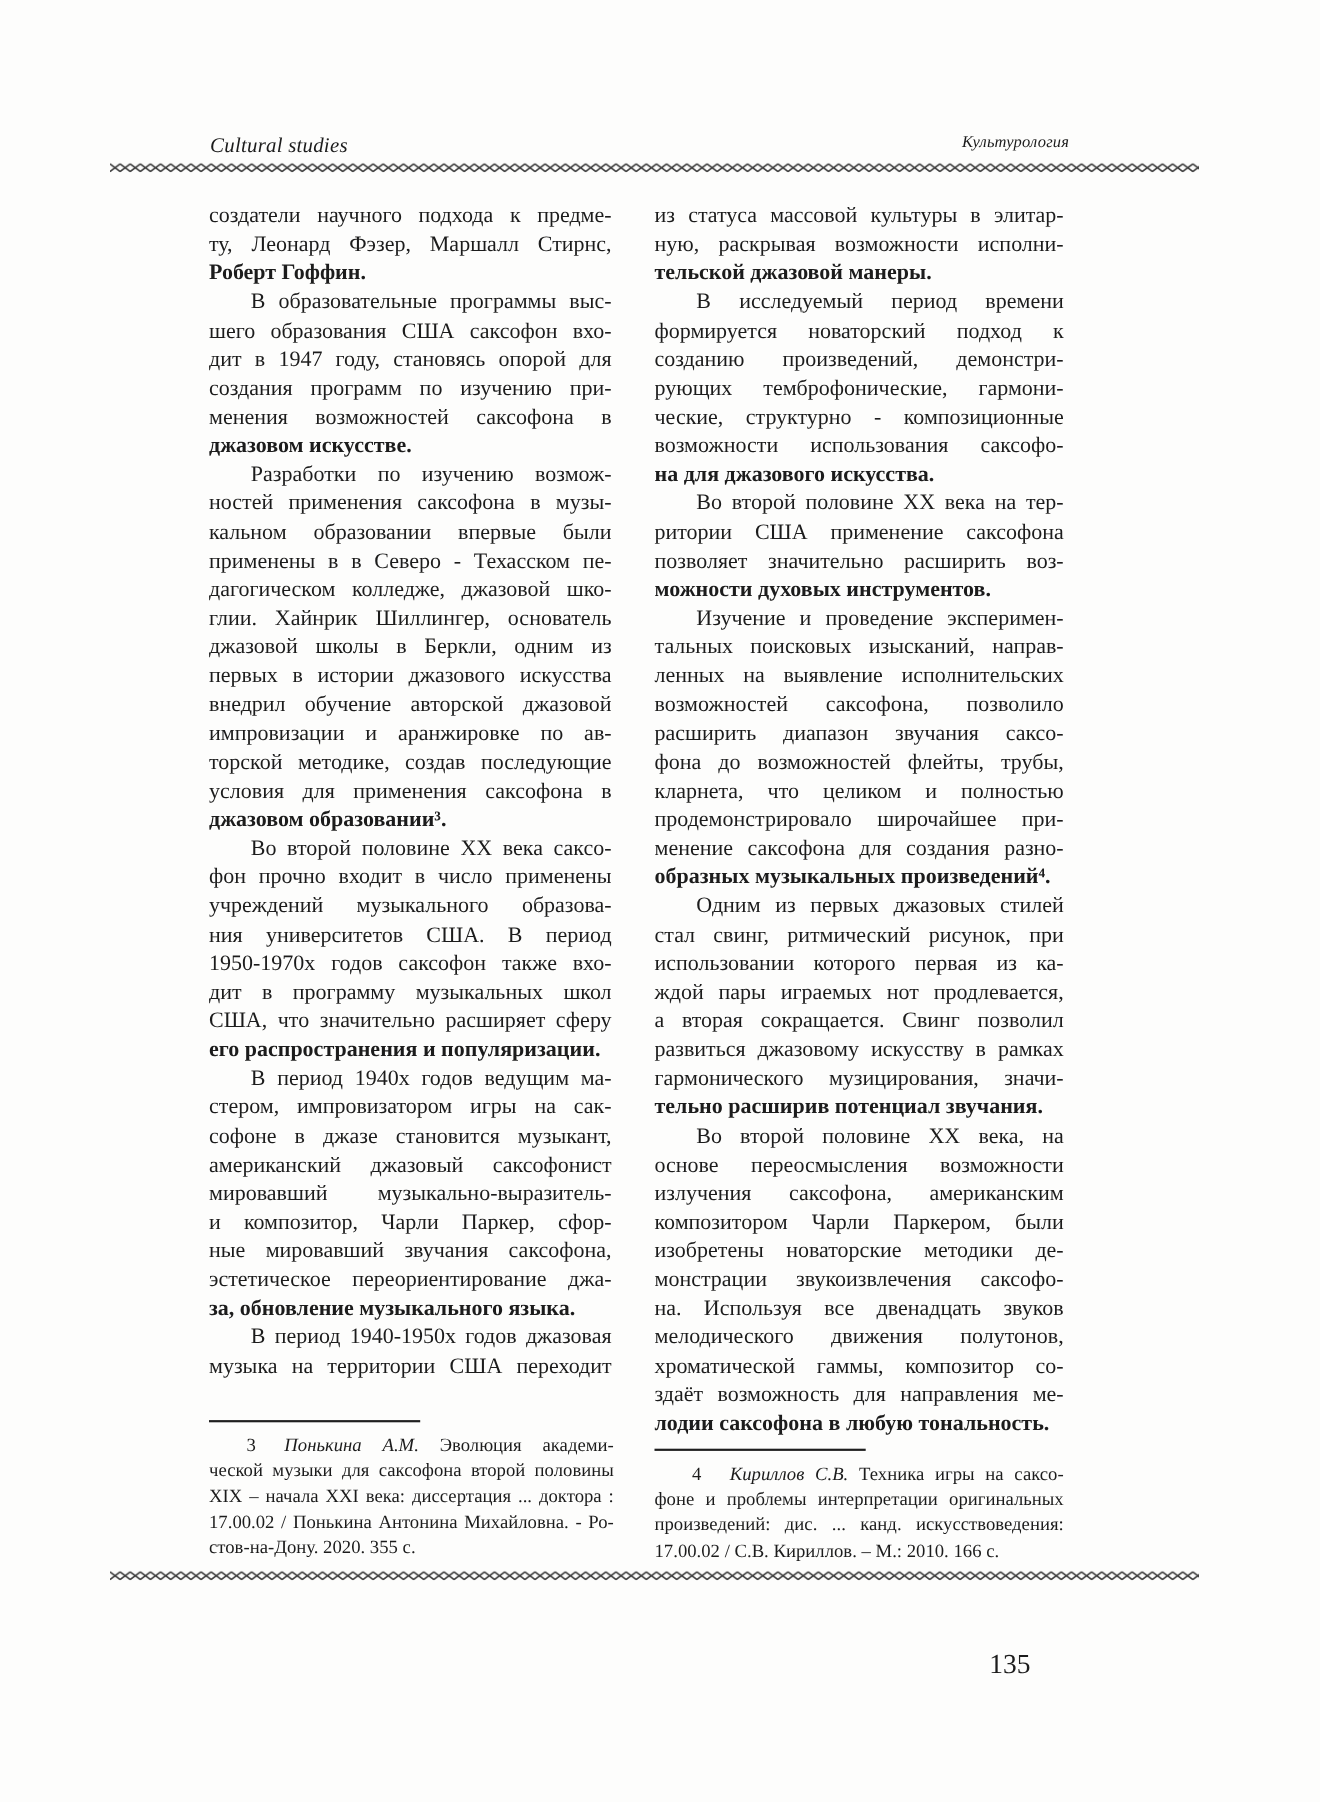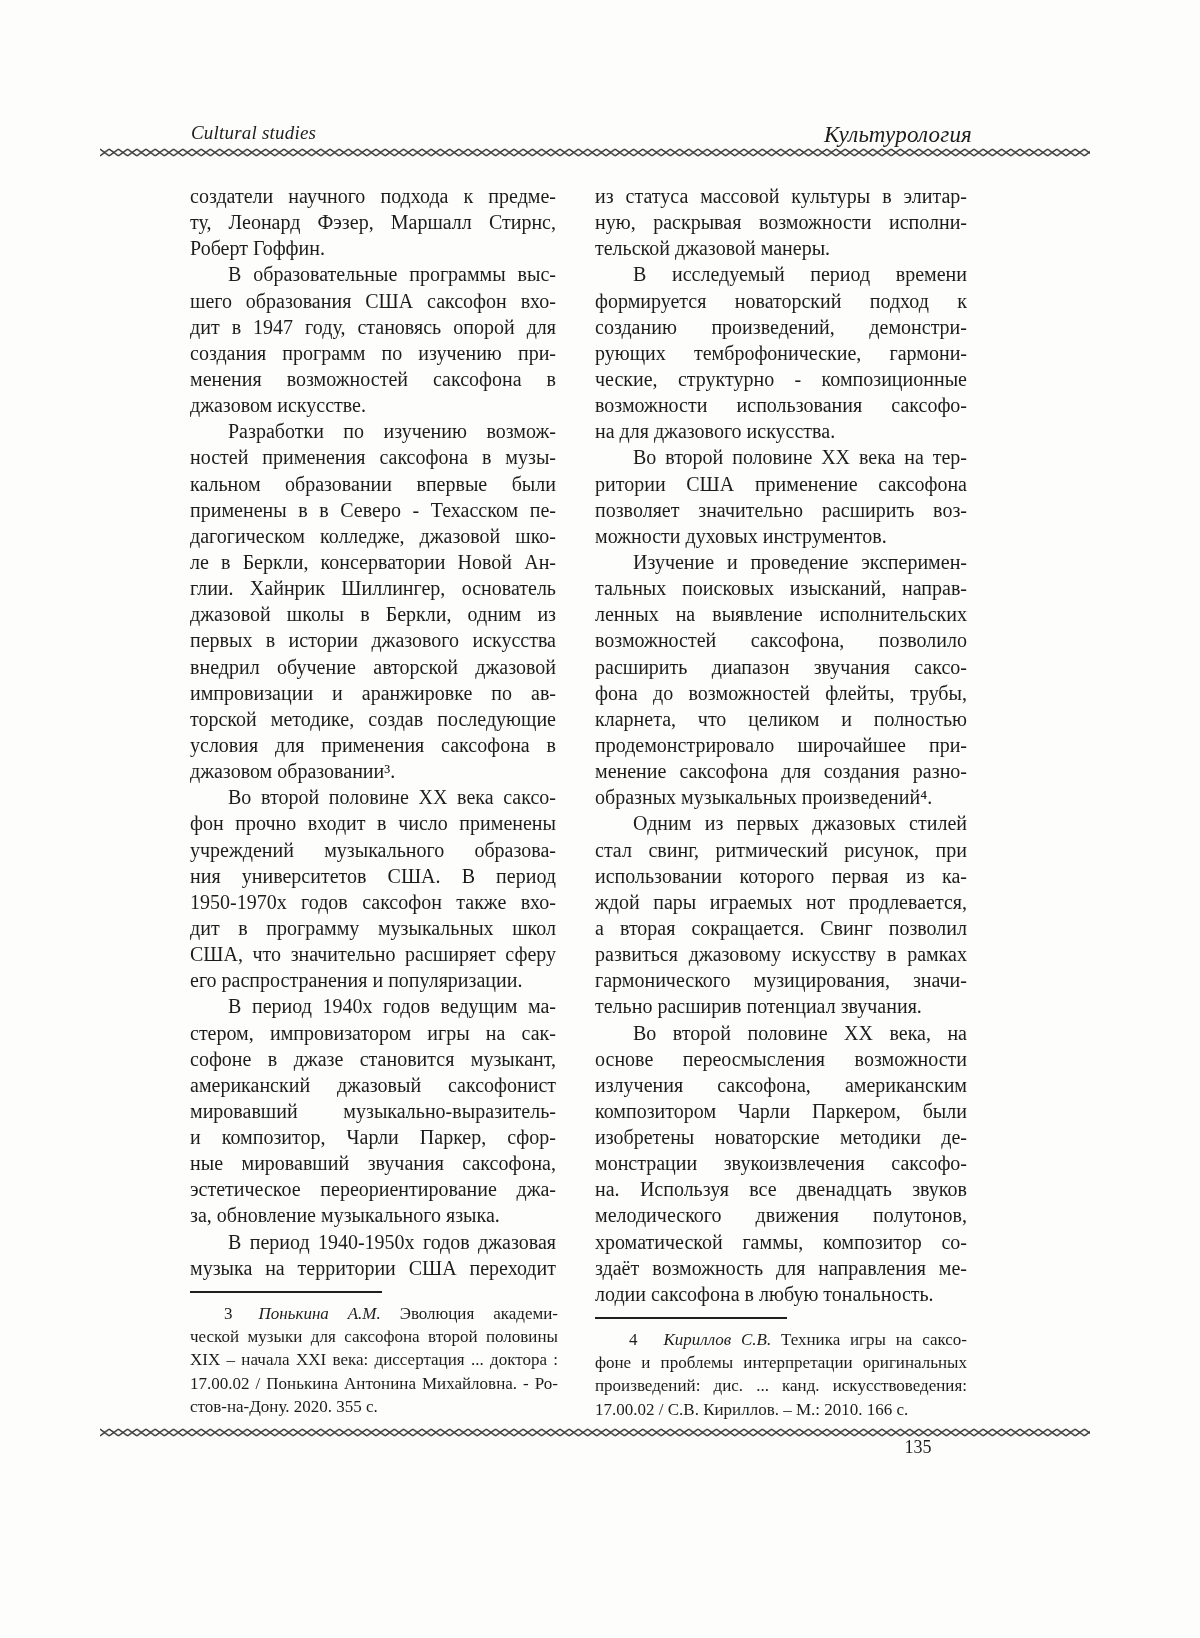--- a/index.html
+++ b/index.html
@@ -12,54 +12,54 @@
     position:relative;width:1200px;height:1638px;
     background:#fdfdfc;color:#1c1c1c;overflow:hidden;
   }
   
   .head-left{
     position:absolute;left:191px;top:122px;
     font-style:italic;font-size:19px;letter-spacing:.2px;
   }
   .head-right{
     position:absolute;right:228px;top:122px;
-    font-style:italic;font-size:23px;letter-spacing:.2px;
+    font-style:italic;font-size:15px;letter-spacing:.2px;
   }
   
   .border{position:absolute;left:100px;width:990px;height:11px;line-height:0;}
   .border.top{top:147px;}
   .border.bottom{top:1427px;}
   
   .col{
     position:absolute;top:183px;
     font-size:20px;line-height:26.15px;
   }
   .col.left{left:190px;width:366px;}
   .col.right{left:595px;width:372px;}
   .line{
     text-align:justify;text-align-last:justify;
     height:26.15px;overflow:visible;
   }
   .line.indent{text-indent:38px;}
-  .line.endline{text-align-last:left;}
+  .line.endline{text-align-last:left;font-weight:bold;}
   
   .fnblock{position:absolute;font-size:17px;line-height:23.2px;}
   .fnblock.left{left:190px;top:1291px;width:368px;}
   .fnblock.right{left:595px;top:1317px;width:372px;}
   .fnrule{width:192px;border-top:2px solid #1f1f1f;margin-bottom:9px;}
   .fn-line{height:23.2px;font-family:Liberation Serif, serif;}
   .fn-line{text-align:justify;text-align-last:justify;}
   .fn-line.endline{text-align-last:left;}
   .fn-first{text-indent:34px;}
   .fn-gap{display:inline-block;width:26px;}
   .fn-author{font-style:italic;}
   
   .pagenum{
-    position:absolute;left:858px;top:1437px;width:120px;
-    text-align:center;font-size:18px;
+    position:absolute;left:858px;top:1500px;width:120px;
+    text-align:center;font-size:25px;
   }
 </style>
 </head>
 <body>
 
 <div class="page">
 
   <span class="head-left">Cultural studies</span>
   <span class="head-right">Культурология</span>
 
@@ -82,21 +82,20 @@
       <div class="line">шего образования США саксофон вхо-</div>
       <div class="line">дит в 1947 году, становясь опорой для</div>
       <div class="line">создания программ по изучению при-</div>
       <div class="line">менения возможностей саксофона в</div>
       <div class="line endline">джазовом искусстве.</div>
       <div class="line indent">Разработки по изучению возмож-</div>
       <div class="line">ностей применения саксофона в музы-</div>
       <div class="line">кальном образовании впервые были</div>
       <div class="line">применены в в Северо - Техасском пе-</div>
       <div class="line">дагогическом колледже, джазовой шко-</div>
-      <div class="line">ле в Беркли, консерватории Новой Ан-</div>
       <div class="line">глии. Хайнрик Шиллингер, основатель</div>
       <div class="line">джазовой школы в Беркли, одним из</div>
       <div class="line">первых в истории джазового искусства</div>
       <div class="line">внедрил обучение авторской джазовой</div>
       <div class="line">импровизации и аранжировке по ав-</div>
       <div class="line">торской методике, создав последующие</div>
       <div class="line">условия для применения саксофона в</div>
       <div class="line endline">джазовом образовании³.</div>
       <div class="line indent">Во второй половине XX века саксо-</div>
       <div class="line">фон прочно входит в число применены</div>

